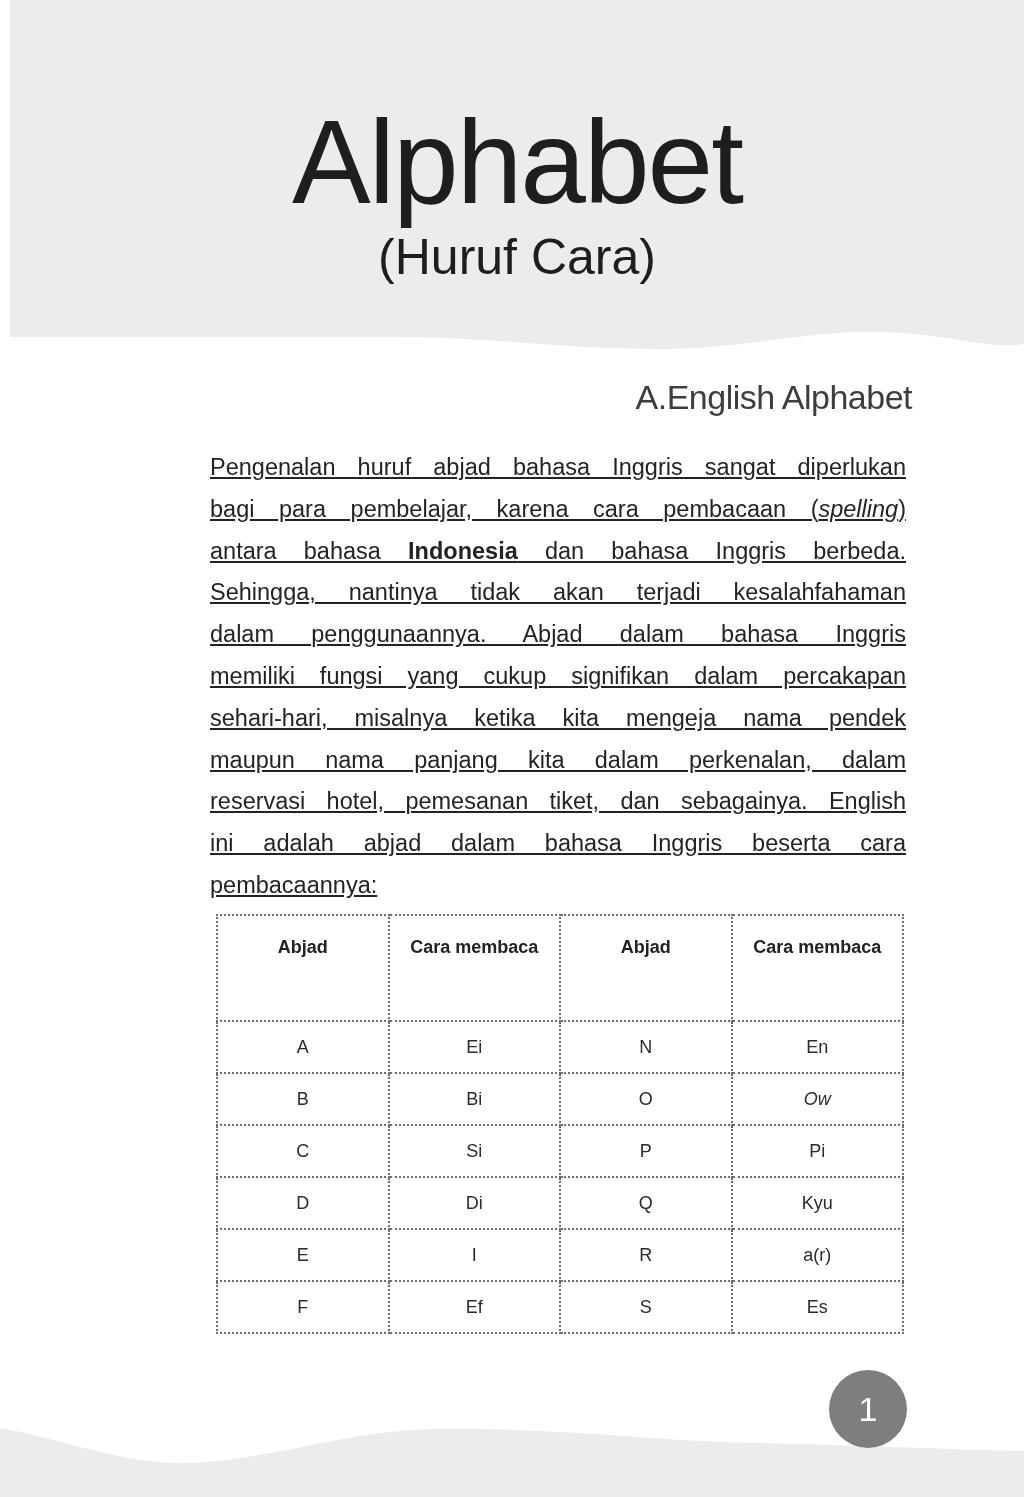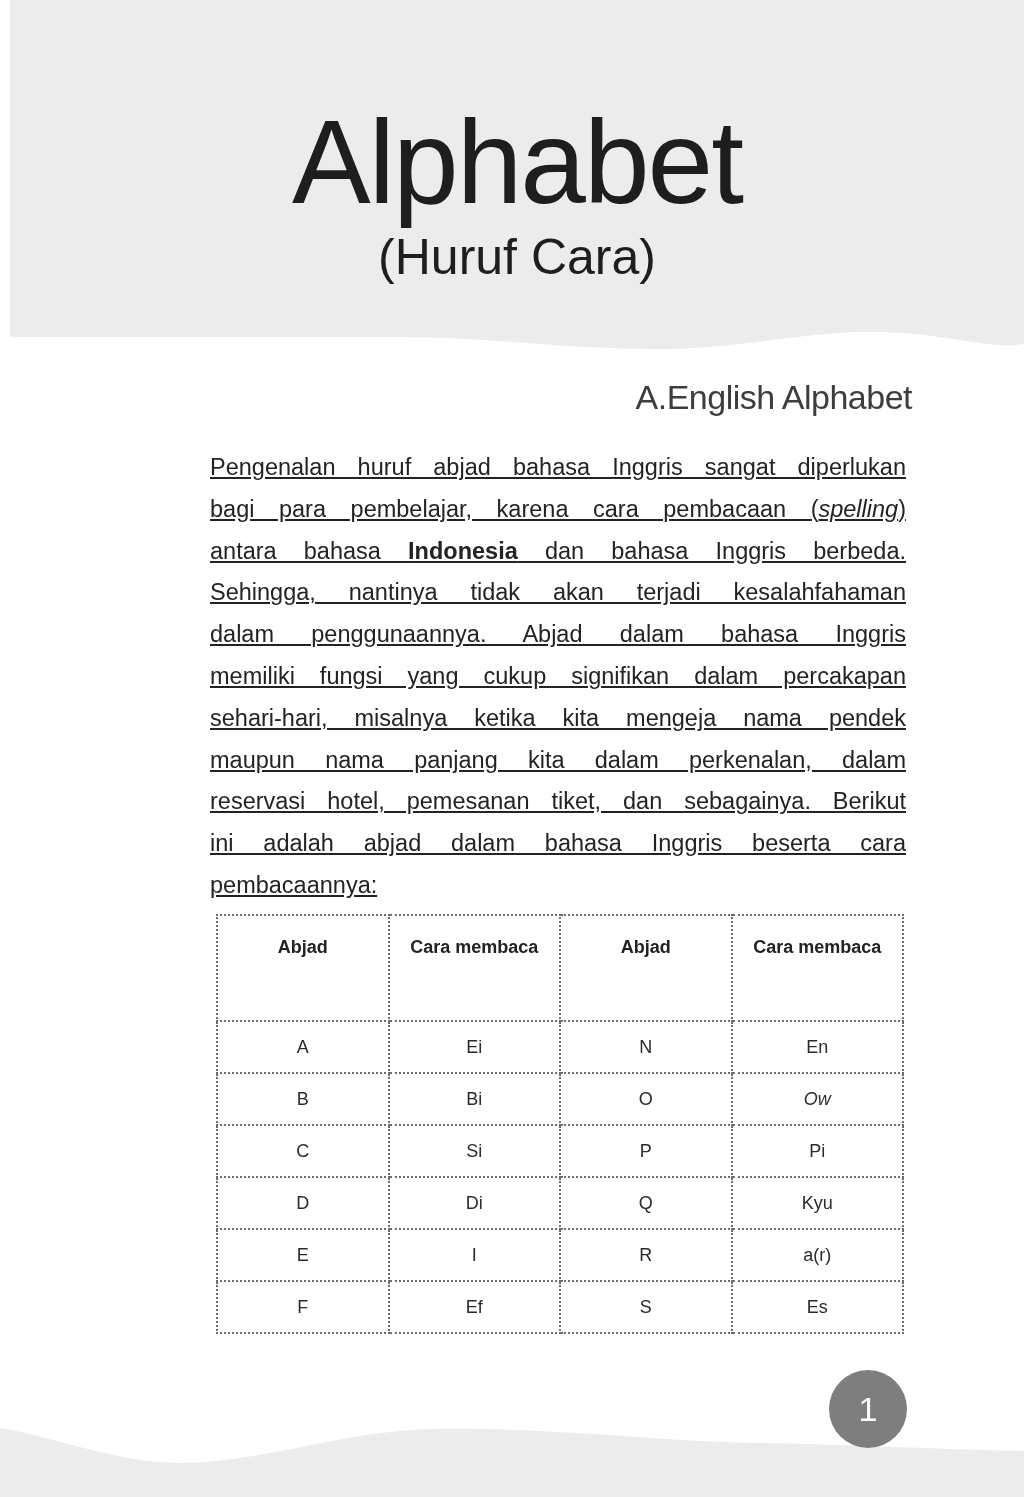--- a/index.html
+++ b/index.html
@@ -176,21 +176,21 @@
 
   <div class="intro-paragraph" style="color: rgb(35, 35, 35); text-decoration: underline;">
       <div class="para-line justified"><span>Pengenalan huruf abjad bahasa Inggris sangat diperlukan</span></div>
       <div class="para-line justified"><span>bagi para pembelajar, karena cara pembacaan (</span><span class="seg-i">spelling</span><span>)</span></div>
       <div class="para-line justified"><span>antara bahasa </span><span class="seg-b">Indonesia</span><span> dan bahasa Inggris berbeda.</span></div>
       <div class="para-line justified"><span>Sehingga, nantinya tidak akan terjadi kesalahfahaman</span></div>
       <div class="para-line justified"><span>dalam penggunaannya. Abjad dalam bahasa Inggris</span></div>
       <div class="para-line justified"><span>memiliki fungsi yang cukup signifikan dalam percakapan</span></div>
       <div class="para-line justified"><span>sehari-hari, misalnya ketika kita mengeja nama pendek</span></div>
       <div class="para-line justified"><span>maupun nama panjang kita dalam perkenalan, dalam</span></div>
-      <div class="para-line justified"><span>reservasi hotel, pemesanan tiket, dan sebagainya. Berikut</span></div>
+      <div class="para-line justified"><span>reservasi hotel, pemesanan tiket, dan sebagainya. English</span></div>
       <div class="para-line justified"><span>ini adalah abjad dalam bahasa Inggris beserta cara</span></div>
       <div class="para-line"><span>pembacaannya:</span></div>
     </div>
 
   <table class="alphabet-table">
     <thead>
         <tr>
           <th style="border-color: rgb(110, 110, 110);">Abjad</th>
           <th style="border-color: rgb(110, 110, 110);">Cara membaca</th>
           <th style="border-color: rgb(110, 110, 110);">Abjad</th>

